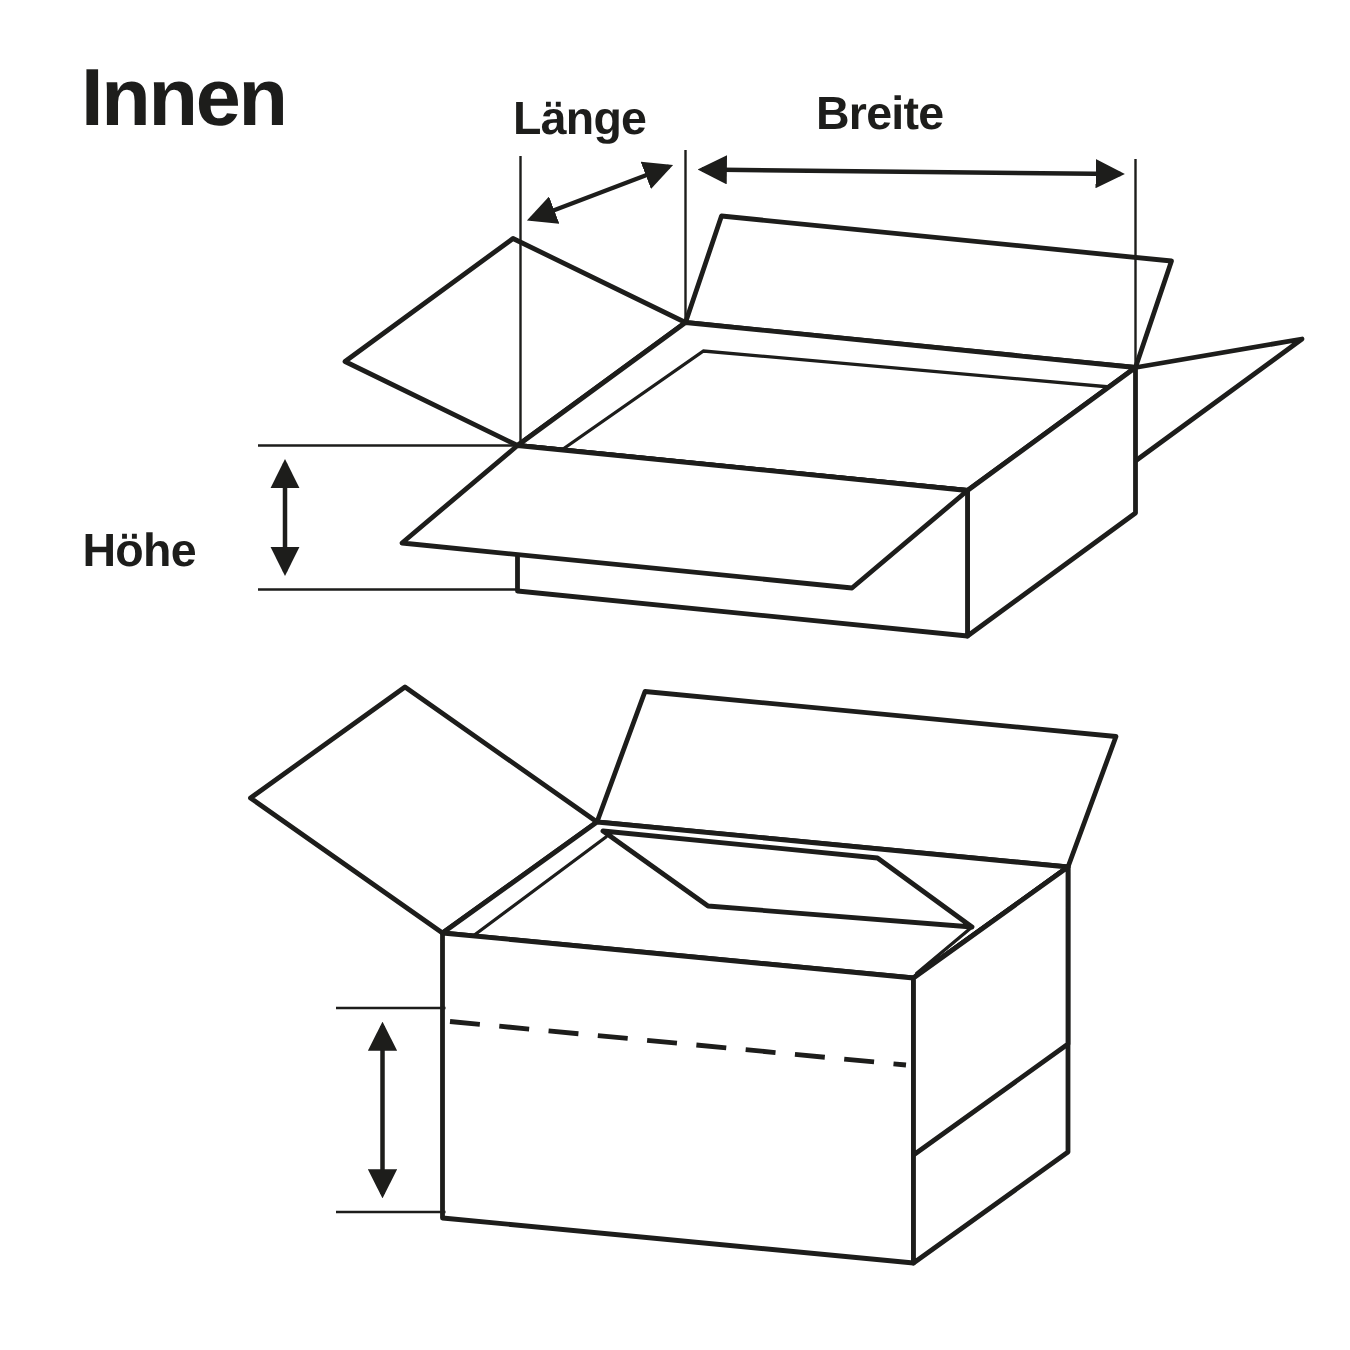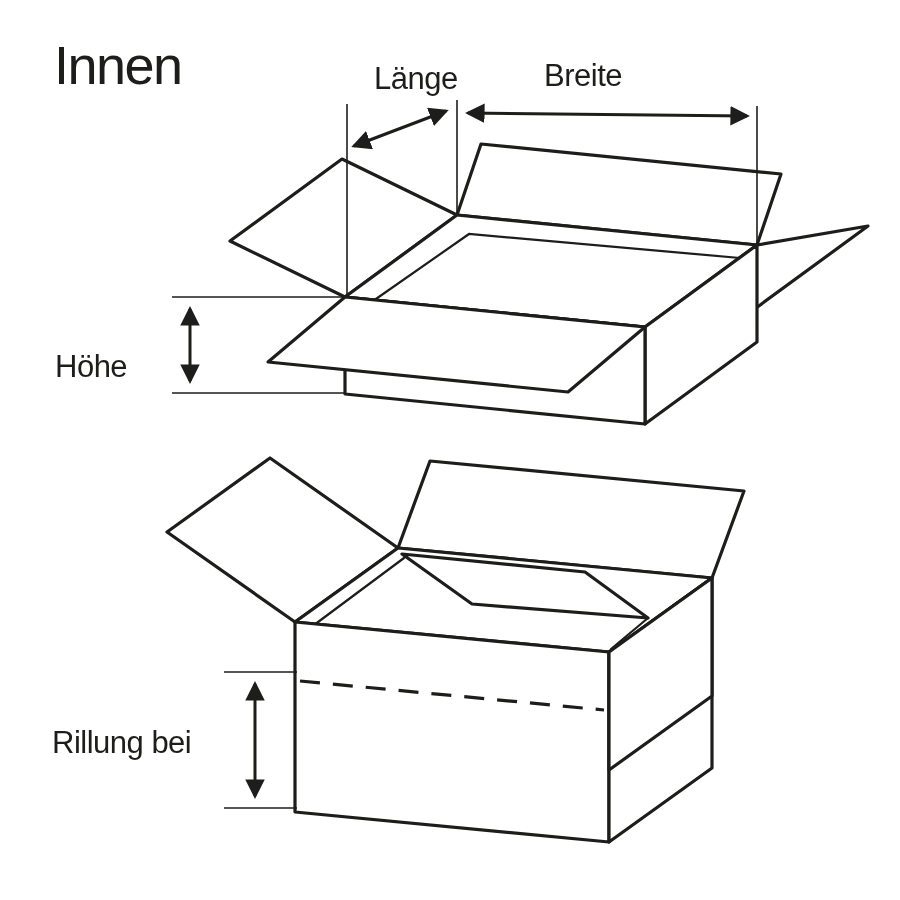--- a/index.html
+++ b/index.html
@@ -5,21 +5,21 @@
   html,body{margin:0;padding:0;background:#fff;}
   .canvas{
     position:relative;width:900px;height:900px;
     background:var(--bg,#fff);
     font-family:"Liberation Sans","DejaVu Sans",sans-serif;
     overflow:hidden;
   }
   .canvas svg{position:absolute;left:0;top:0;}
   .label{
     position:absolute;color:var(--line,#1d1d1b);
-    font-weight:normal;line-height:1;white-space:nowrap;
+    font-weight:bold;line-height:1;white-space:nowrap;
     letter-spacing:-0.5px;
   }
   .title{font-size:54px;letter-spacing:-1.5px;}
   .dim{font-size:31px;}
   .thick{stroke:var(--line,#1d1d1b);stroke-width:3.2;fill:#fff;stroke-linejoin:round;stroke-linecap:round;}
   .innerline{stroke:var(--line,#1d1d1b);stroke-width:2.2;fill:none;stroke-linecap:round;}
   .thin{stroke:var(--line,#1d1d1b);stroke-width:1.6;fill:none;}
   .arrow{stroke:var(--line,#1d1d1b);stroke-width:3;fill:none;}
   .dash{stroke:var(--line,#1d1d1b);stroke-width:3.2;fill:none;stroke-dasharray:20 13;}
   #ah path{fill:var(--line,#1d1d1b);}
@@ -75,21 +75,20 @@
       <line class="arrow" x1="190" y1="309" x2="190" y2="381" marker-start="url(#ah)" marker-end="url(#ah)"></line>
 
       <line class="thin" x1="224" y1="672" x2="297" y2="672"></line>
       <line class="thin" x1="224" y1="808" x2="297" y2="808"></line>
       <line class="arrow" x1="255" y1="684" x2="255" y2="796" marker-start="url(#ah)" marker-end="url(#ah)"></line>
     </g>
   </svg>
 
   <div class="label title" style="left:54px;top:38px;">Innen</div>
 
-  <div class="label dim" style="left:342px;top:63px;margin-left:32px;">Länge</div>
+  <div class="label dim" style="left:342px;top:63px;">Länge</div>
 
   <div class="label dim" style="left:544px;top:60px;">Breite</div>
 
   <div class="label dim" style="left:55px;top:327px;margin-top:24px;">Höhe</div>
 
-  <div class="label dim" style="left:52px;top:727px;">Rillung bei</div>
 
 </div>
 
 </body></html>

